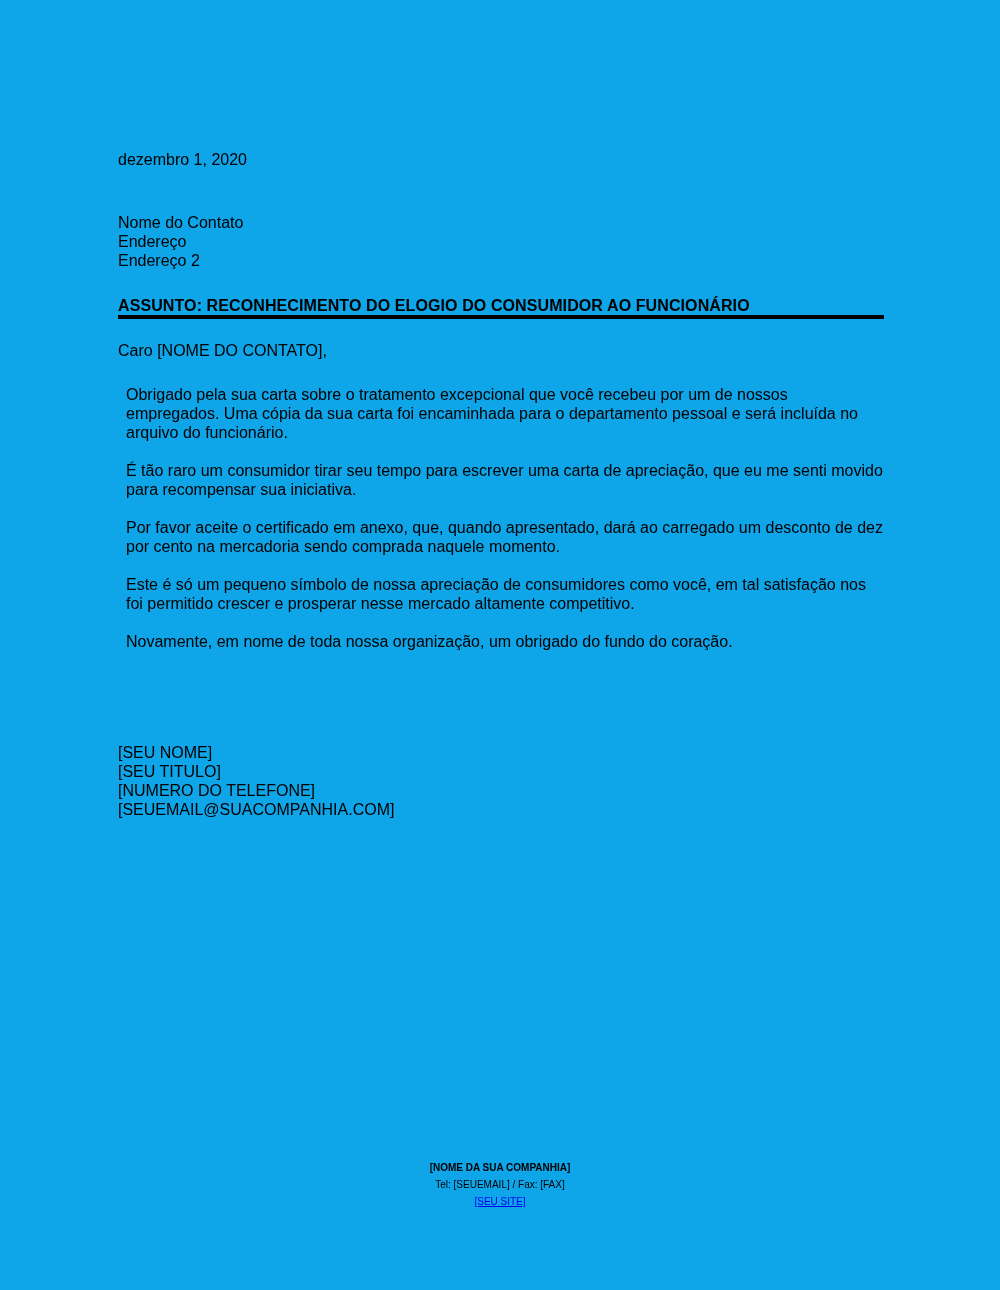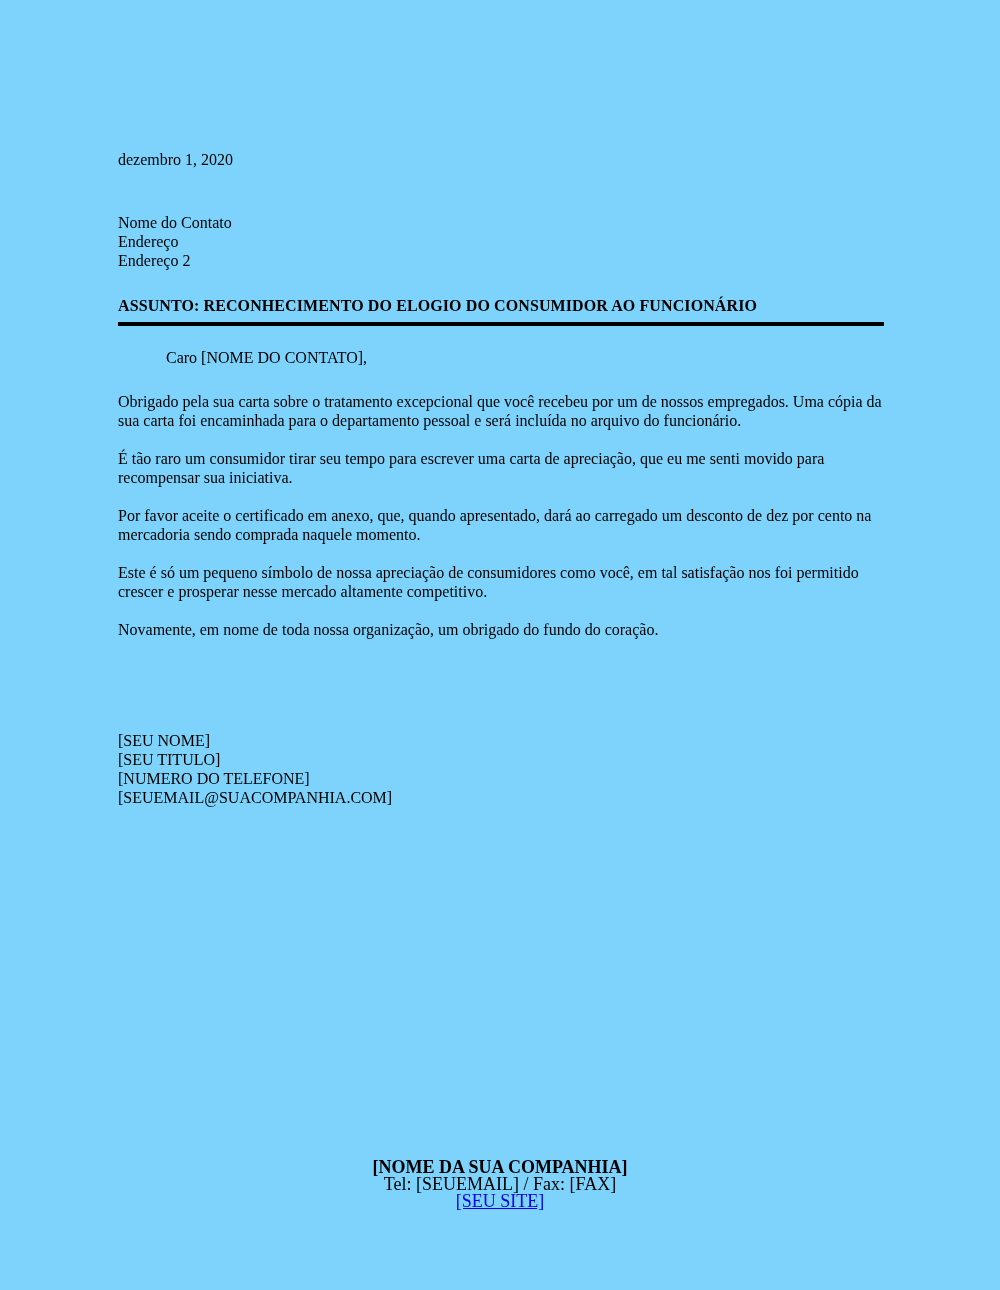--- a/index.html
+++ b/index.html
@@ -4,65 +4,63 @@
 <style>
   html, body {
     margin: 0;
     padding: 0;
     background: #ffffff;
   }
   .page {
     position: relative;
     width: 1000px;
     height: 1290px;
-    background: #7dd3fc;
+    background: #0ea5e9;
     color: #000000;
-    font-family: Liberation Serif, serif;
+    font-family: Liberation Sans, sans-serif;
     font-size: 16px;
     line-height: 19px;
     overflow: hidden;
   }
   .content {
     padding: 150px 116px 0 118px;
     width: 766px;
     box-sizing: content-box;
   }
   .date {
     margin-bottom: 44px;
   }
   .recipient {
     margin-bottom: 26px;
   }
   .subject {
     font-weight: bold;
     letter-spacing: 0.1px;
-    padding-bottom: 7px;
     border-bottom: 4px solid #000000;
     margin-bottom: 22px;
   }
   .salutation {
     margin-bottom: 25px;
-    margin-left: 48px;
   }
   .para {
-    margin: 0 0 19px 0;
+    margin: 0 0 19px 8px;
   }
   .closing {
     margin-top: 34px;
   }
   .signature {
     margin-top: 92px;
   }
   .footer {
     position: absolute;
     left: 0;
     right: 0;
     top: 1159px;
     text-align: center;
-    font-size: 18px;
+    font-size: 10px;
     line-height: 17px;
   }
   .footer .company {
     font-weight: bold;
   }
   .site-link {
     color: #0000EE;
     text-decoration: underline;
     cursor: pointer;
   }

